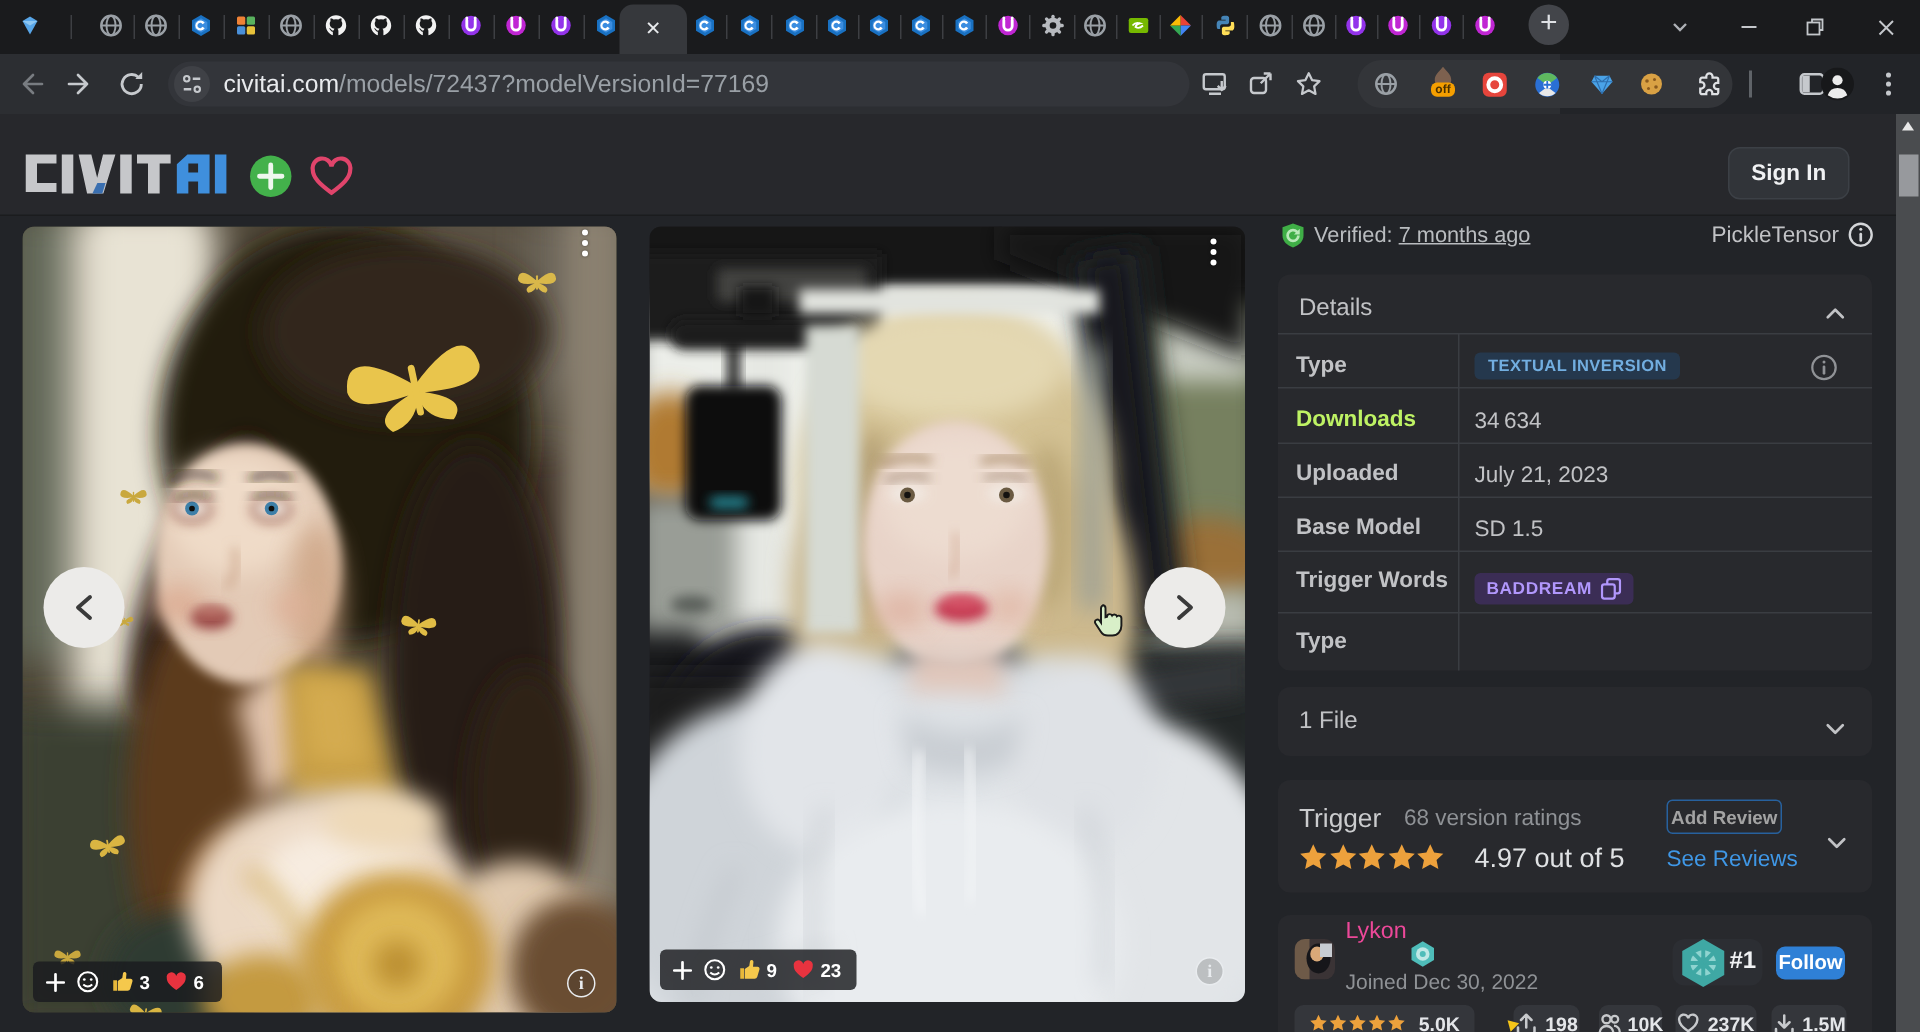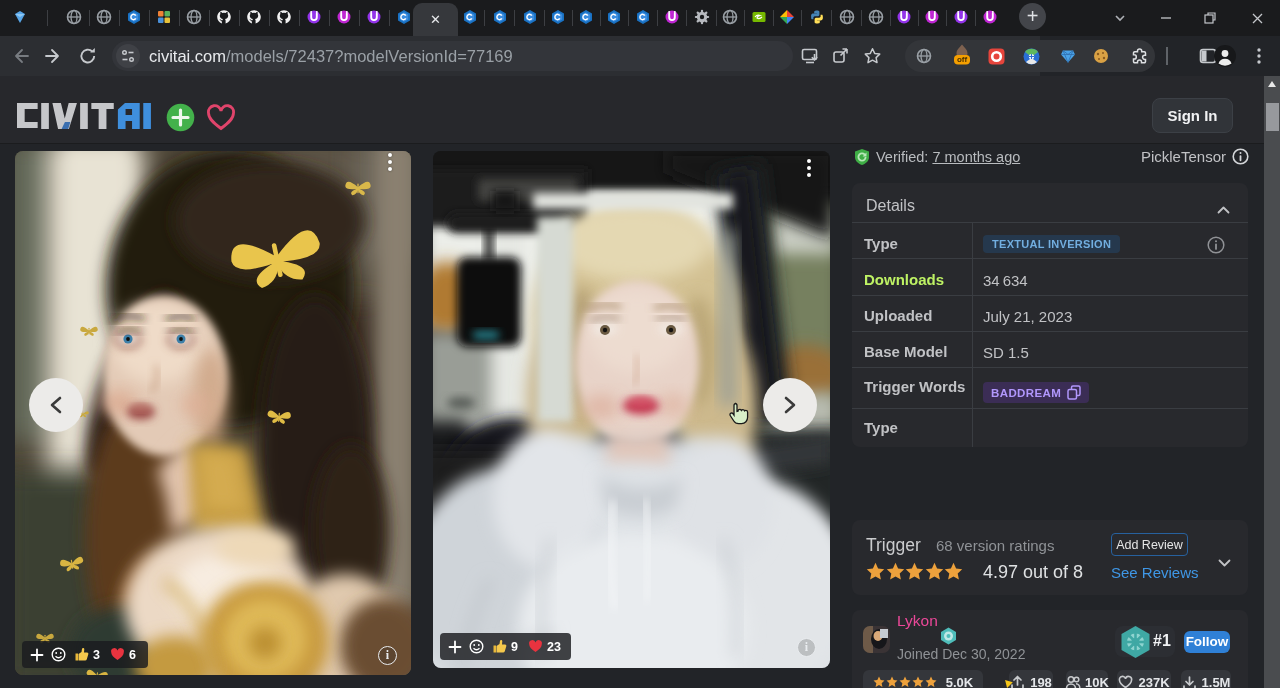--- a/index.html
+++ b/index.html
@@ -714,45 +714,51 @@
       <div class="abs rowval" style="left:131px;top:89px">34 634</div>
       <div class="abs rowval" style="left:131px;top:125px">July 21, 2023</div>
       <div class="abs rowval" style="left:131px;top:161px">SD 1.5</div>
       <div class="abs" style="left:131px;top:199px;background:#3b2d55;border-radius:4px;padding:3px 8px;font-size:11.5px;font-weight:700;letter-spacing:0.4px;color:#b197fc;display:flex;align-items:center;gap:6px">BADDREAM <span style="display:inline-flex">
           <svg width="14" height="15" viewBox="0 0 14 15">
             <rect x="4.5" y="1" width="8.5" height="9.5" rx="1.5" fill="none" stroke="#b197fc" stroke-width="1.5"></rect>
             <rect x="1" y="4.5" width="8.5" height="9.5" rx="1.5" fill="#3a2d52" stroke="#b197fc" stroke-width="1.5"></rect>
           </svg>
         </span></div>
     </div>
+    <div class="panelcard" style="top:458px;height:46px">
+      <div class="abs" style="left:14px;top:14px;font-size:16px;color:#c1c2c5">1 File</div>
+      <div class="abs" style="left:365px;top:19px"><svg width="13" height="8" viewBox="0 0 13 8">
+          <path d="M1.5 1.5 L6.5 6.5 L11.5 1.5" fill="none" stroke="#c1c2c5" stroke-width="1.8" stroke-linecap="round" stroke-linejoin="round"></path>
+        </svg></div>
+    </div>
     <div class="panelcard" style="top:520px;height:75px">
       <div class="abs" style="left:14px;top:15px;font-size:17.5px;color:#cbccce">Trigger</div>
       <div class="abs" style="left:84px;top:17px;font-size:15px;color:#8f9296">68 version ratings</div>
-      <div class="abs" style="left:259px;top:13px;width:77px;height:23px;border:1px solid #27619e;border-radius:4px;color:#e5e5e5;font-size:12.5px;font-weight:400;text-align:center;line-height:22px">Add Review</div>
+      <div class="abs" style="left:259px;top:13px;width:77px;height:23px;border:1px solid #27619e;border-radius:4px;color:#a3a3a3;font-size:12.5px;font-weight:700;text-align:center;line-height:22px">Add Review</div>
       <div class="abs" style="left:366px;top:33px"><svg width="13" height="8" viewBox="0 0 13 8">
           <path d="M1.5 1.5 L6.5 6.5 L11.5 1.5" fill="none" stroke="#c1c2c5" stroke-width="1.8" stroke-linecap="round" stroke-linejoin="round"></path>
         </svg></div>
       <div class="abs" style="left:14px;top:42px;width:100px;height:19px">
         <span style="position:absolute;left:0.0px;top:0"><svg width="19" height="19" viewBox="0 0 19 19">
             <path d="M9.5 0.8 l2.6 5.6 6.1 0.8 -4.5 4.2 1.2 6 -5.4 -3 -5.4 3 1.2 -6 -4.5 -4.2 6.1 -0.8 z" fill="#eda13c" transform="scale(1.0)"></path>
           </svg></span>
         <span style="position:absolute;left:19.5px;top:0"><svg width="19" height="19" viewBox="0 0 19 19">
             <path d="M9.5 0.8 l2.6 5.6 6.1 0.8 -4.5 4.2 1.2 6 -5.4 -3 -5.4 3 1.2 -6 -4.5 -4.2 6.1 -0.8 z" fill="#eda13c" transform="scale(1.0)"></path>
           </svg></span>
         <span style="position:absolute;left:39.0px;top:0"><svg width="19" height="19" viewBox="0 0 19 19">
             <path d="M9.5 0.8 l2.6 5.6 6.1 0.8 -4.5 4.2 1.2 6 -5.4 -3 -5.4 3 1.2 -6 -4.5 -4.2 6.1 -0.8 z" fill="#eda13c" transform="scale(1.0)"></path>
           </svg></span>
         <span style="position:absolute;left:58.5px;top:0"><svg width="19" height="19" viewBox="0 0 19 19">
             <path d="M9.5 0.8 l2.6 5.6 6.1 0.8 -4.5 4.2 1.2 6 -5.4 -3 -5.4 3 1.2 -6 -4.5 -4.2 6.1 -0.8 z" fill="#eda13c" transform="scale(1.0)"></path>
           </svg></span>
         <span style="position:absolute;left:78.0px;top:0"><svg width="19" height="19" viewBox="0 0 19 19">
             <path d="M9.5 0.8 l2.6 5.6 6.1 0.8 -4.5 4.2 1.2 6 -5.4 -3 -5.4 3 1.2 -6 -4.5 -4.2 6.1 -0.8 z" fill="#eda13c" transform="scale(1.0)"></path>
           </svg></span>
       </div>
-      <div class="abs" style="left:131px;top:42px;font-size:18px;color:#dfe1e3">4.97 out of 8</div>
+      <div class="abs" style="left:131px;top:42px;font-size:18px;color:#dfe1e3">4.97 out of 5</div>
       <div class="abs" style="left:259px;top:44px;font-size:15px;color:#3f97e6">See Reviews</div>
     </div>
     <div class="panelcard" style="top:610px;height:88px">
       <div class="abs" style="left:11px;top:16px"><svg width="27" height="27" viewBox="0 0 27 27">
           <defs>
             <clipPath id="av">
               <rect width="27" height="27" rx="7"></rect>
             </clipPath>
           </defs>
           <g clip-path="url(#av)">

